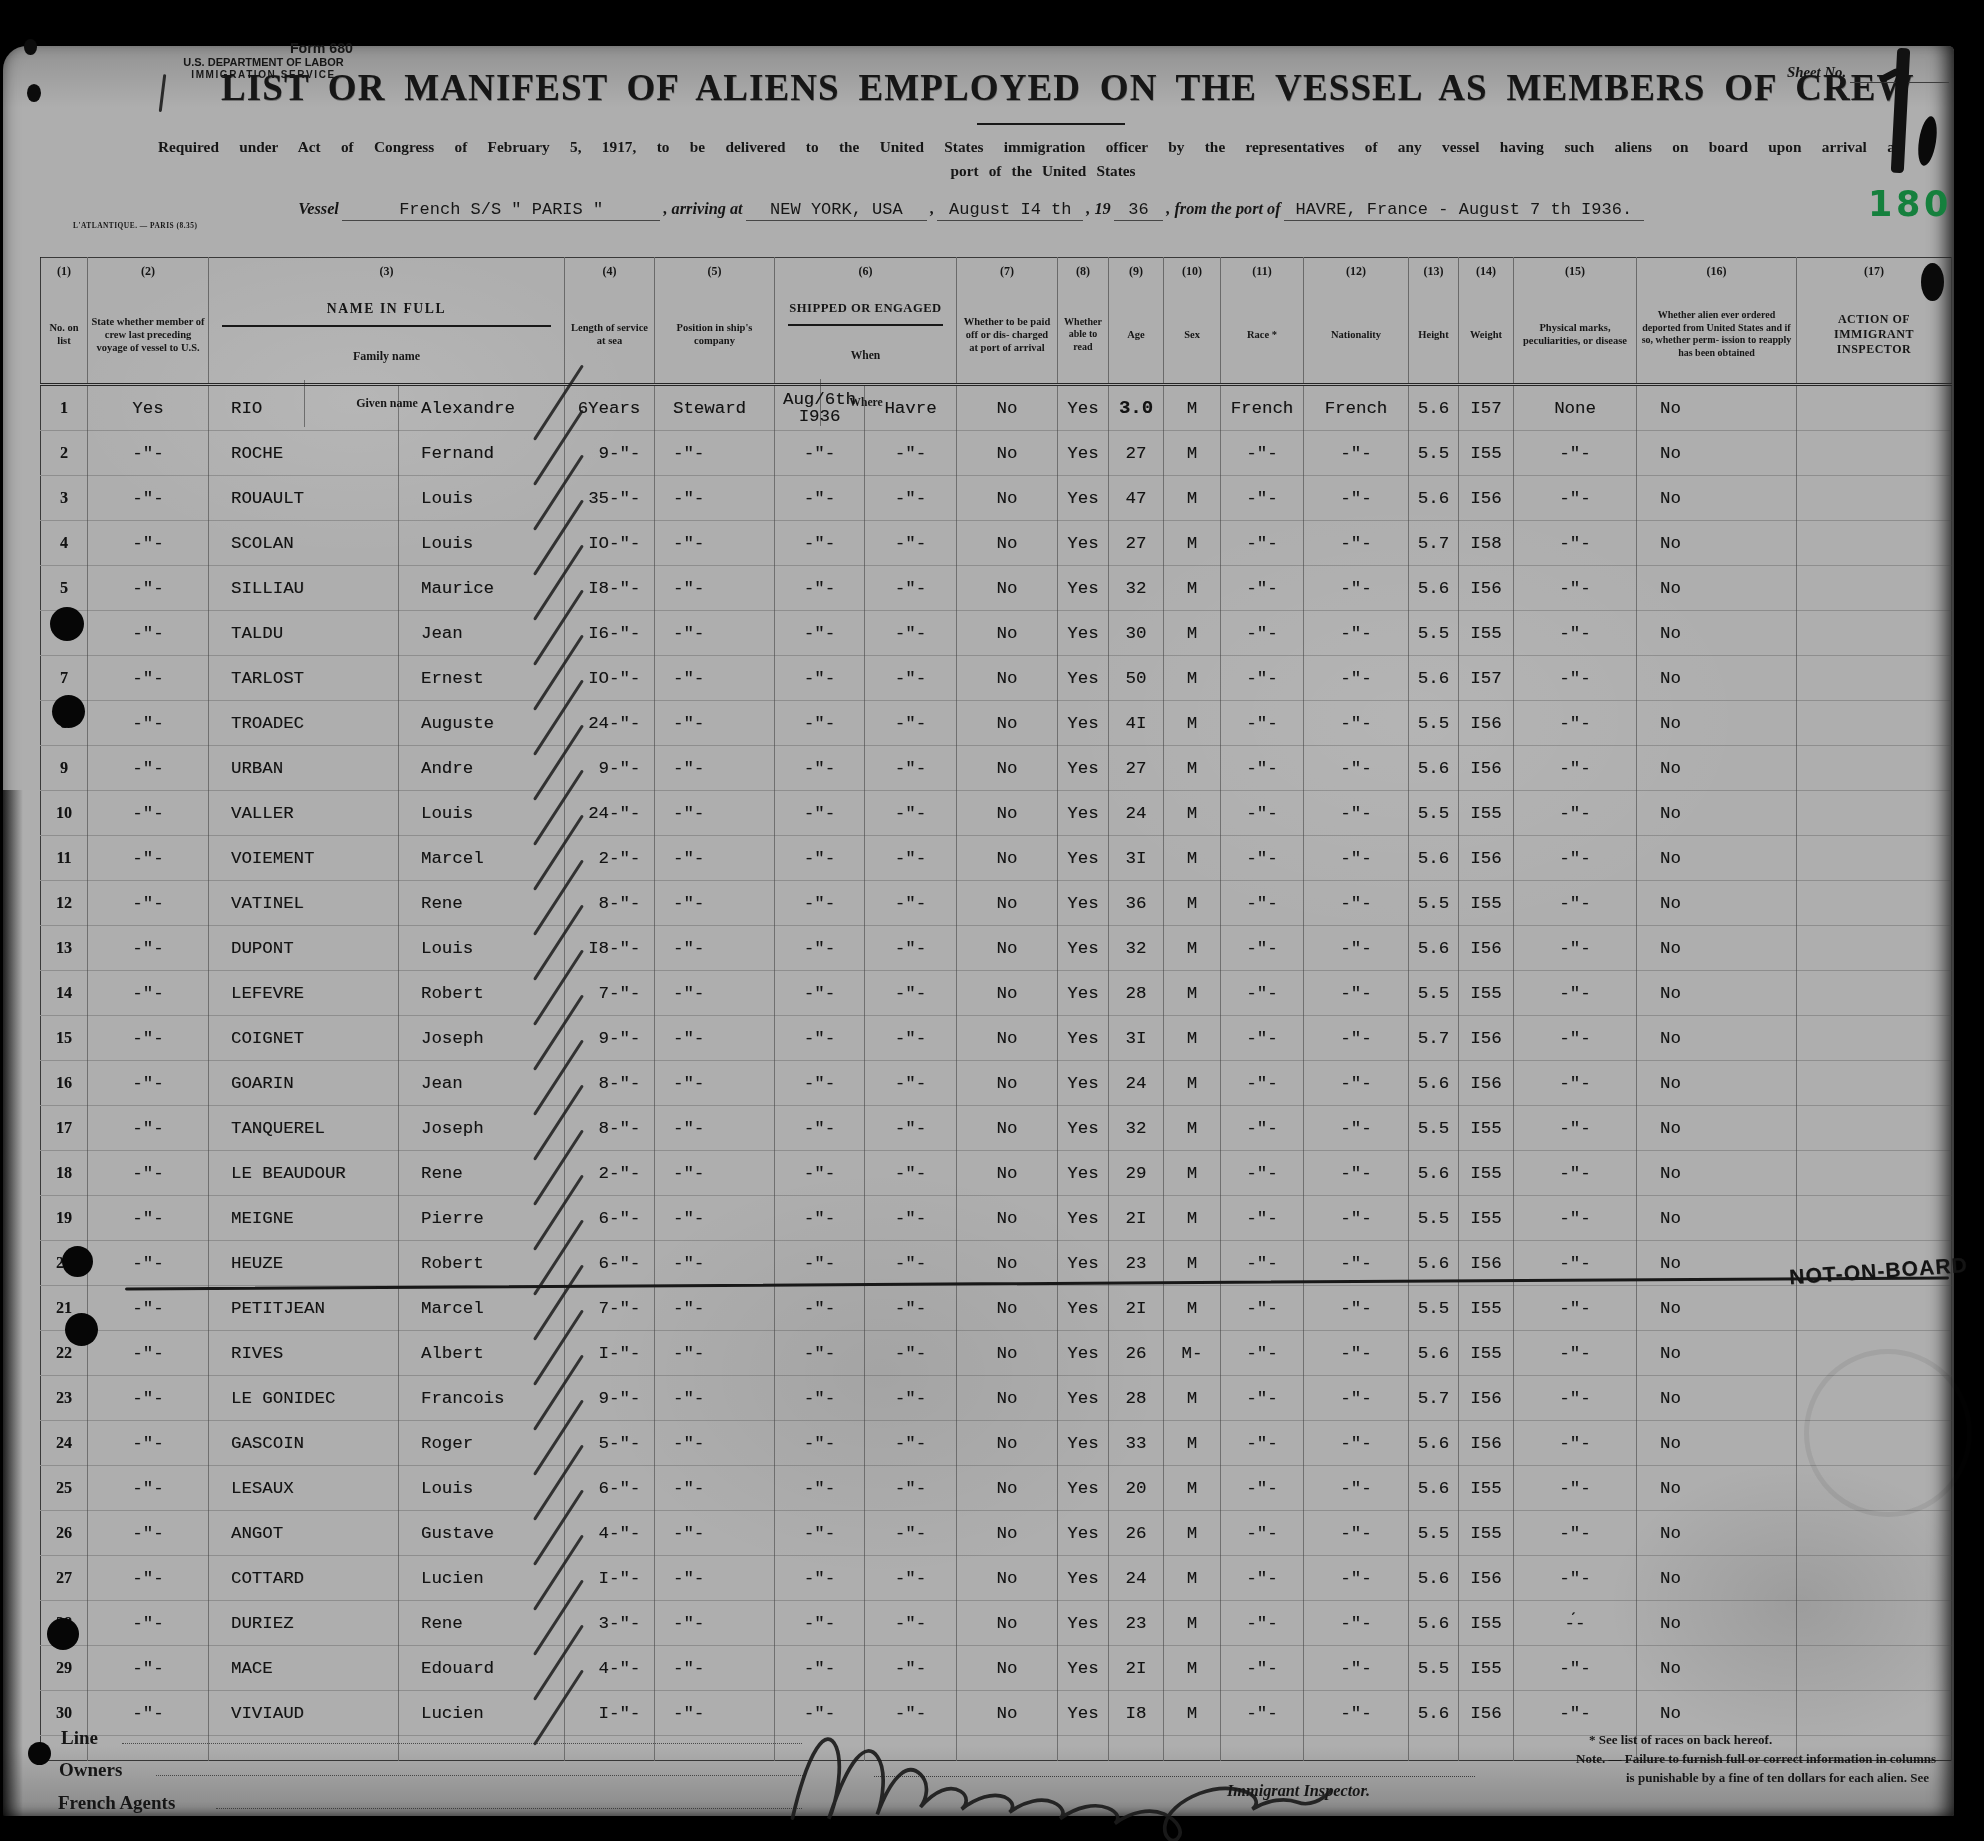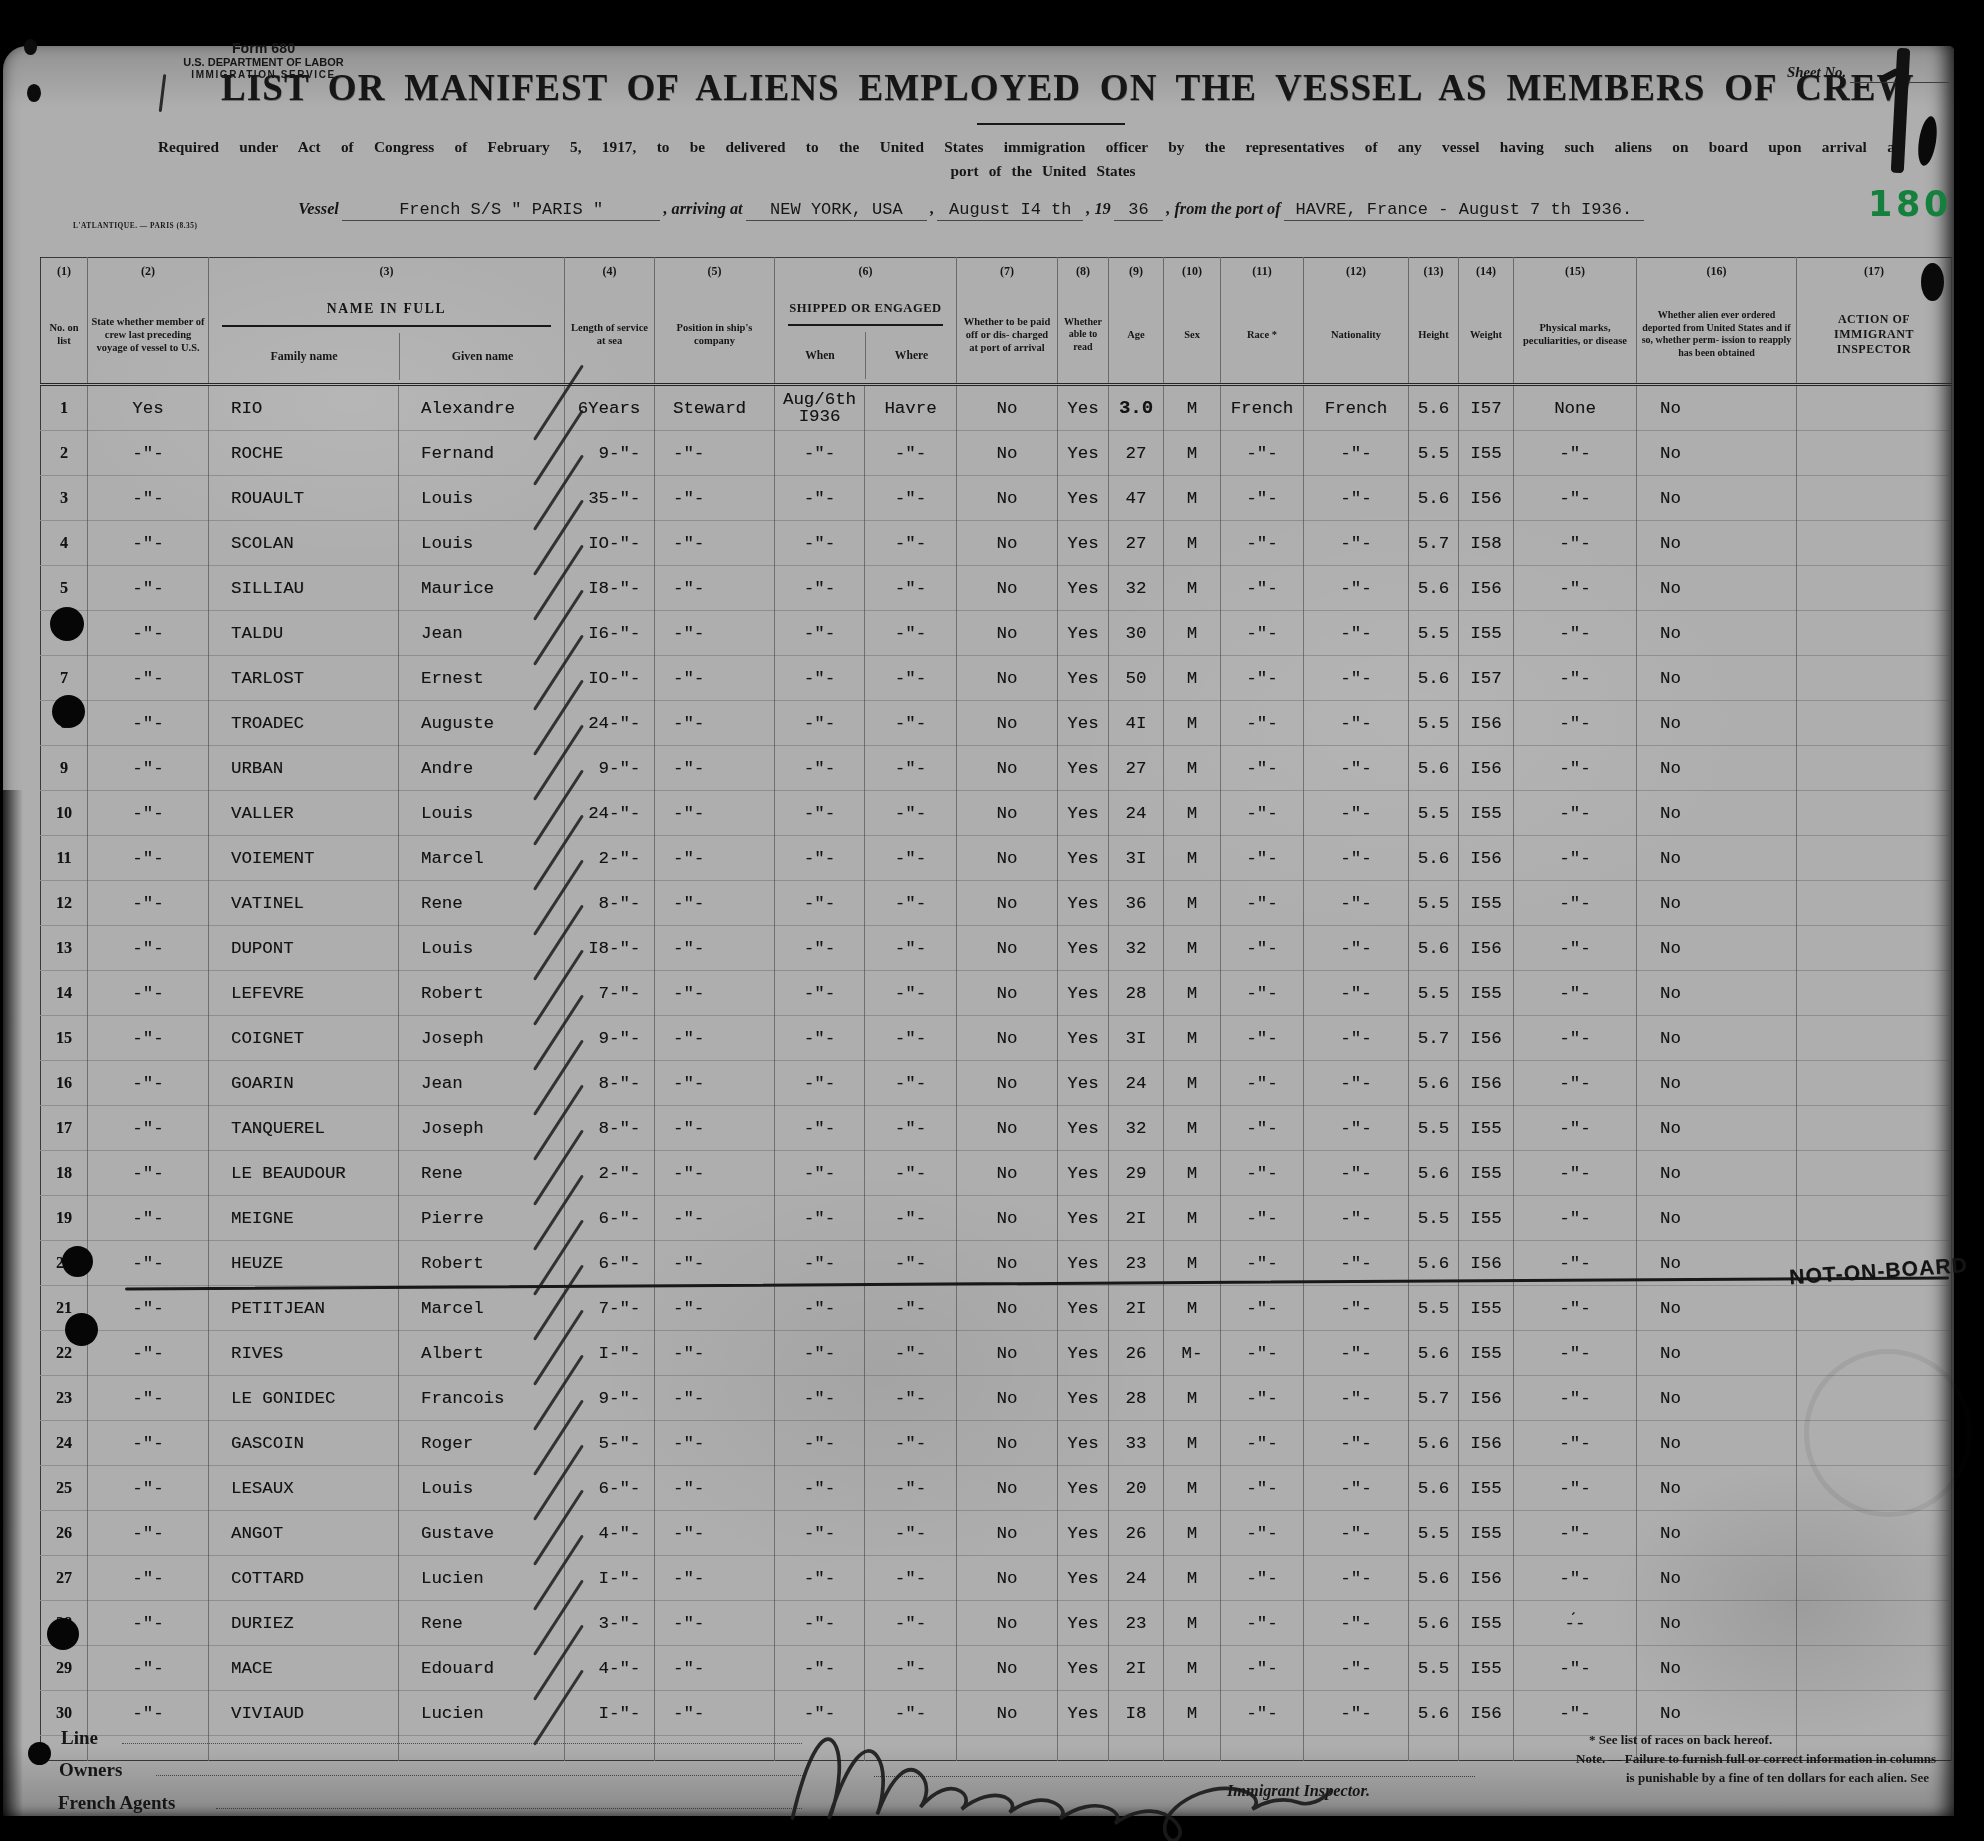--- a/index.html
+++ b/index.html
@@ -16,21 +16,21 @@
     border-radius:24px 5.3px 2.1px 2.1px;
     box-shadow: inset -16px 0 18px -8.4px rgba(0,0,0,.8),
                 inset 11.6px 0 16px -11.6px rgba(0,0,0,.5),
                 inset 0 -7.4px 11.6px -6.3px rgba(0,0,0,.45);}
   .left-shadow{position:absolute;left:0;top:790px;width:23px;height:1026px;
     background:linear-gradient(to right, rgba(0,0,0,.85), rgba(0,0,0,0));}
 
   
   .form-id{position:absolute;left:174px;top:40px;width:179px;text-align:center;
     font-family:"Liberation Sans",sans-serif;font-weight:bold;line-height:1.15;}
-  .form-id .l1{font-size:14.2px;}
+  .form-id .l1{font-size:14.2px;text-align:right;}
   .form-id .l2{font-size:11px;}
   .form-id .l3{font-size:10px;letter-spacing:1.6px;}
   .pen-one{position:absolute;left:161px;top:74px;width:2.6px;height:38px;background:#2a2a2a;
     transform:rotate(7deg);border-radius:1.6px;}
   .doc-title{position:absolute;left:221px;top:66px;width:1580px;text-align:center;
     font-size:37px;font-weight:bold;letter-spacing:1.1px;word-spacing:8.4px;white-space:nowrap;
     text-shadow:0.5px 0.5px 0 rgba(10,10,10,.35);}
   .title-rule{position:absolute;left:977px;top:123px;width:148px;height:2.1px;background:#181818;}
   .subtitle{position:absolute;left:158px;top:138px;width:1770px;font-size:15.3px;font-weight:bold;
     text-align:justify;text-align-last:justify;line-height:1.2;word-spacing:5.3px;}
@@ -74,21 +74,21 @@
   th{border-right:1.1px solid rgba(38,38,38,.5);font-weight:bold;vertical-align:middle;
      text-align:center;padding:1.1px 3.2px;}
   tr.nums th{height:25px;font-size:12px;vertical-align:middle;}
   tr.labels th{height:96px;font-size:10.5px;line-height:1.25;border-bottom:3.7px double #262626;}
   tr.labels th.sm{font-size:10px;}
   tr.labels th.action-th{font-size:12px;letter-spacing:0.5px;}
   .group-th{padding:0;}
   .grp-title{font-size:13.7px;letter-spacing:1.6px;margin-top:11.6px;}
   .grp-title.sm{font-size:12.6px;letter-spacing:0.5px;}
   .grp-rule{height:2.1px;background:#181818;margin:7.4px 12.6px 0 12.6px;}
-  .grp-halves{display:flex;margin-top:6.3px;height:47px;align-items:center;}
+  .grp-halves{display:flex;margin-top:6.3px;height:47px;align-items:center;flex-direction:column;}
   .grp-halves .half{flex:0 0 auto;font-size:12px;}
   .name-halves .half.f{width:190px;}
   .name-halves .half.g{width:165px;border-left:1.1px solid rgba(38,38,38,.5);height:100%;
      display:flex;align-items:center;justify-content:center;}
   .name-halves .half.f{display:flex;align-items:center;justify-content:center;height:100%;}
   .ship-halves .half{width:90px;display:flex;align-items:center;justify-content:center;height:100%;font-size:11.6px;}
   .ship-halves .half.w2{width:91px;border-left:1.1px solid rgba(38,38,38,.5);}
   td{border-right:1.1px solid rgba(38,38,38,.45);border-bottom:0.8px solid rgba(70,70,70,.3);
      height:44px;vertical-align:middle;font-family:"Liberation Mono",monospace;font-size:17.4px;
      color:#131313;text-shadow:0.3px 0.3px 0.5px rgba(15,15,15,.35);padding:0 4.2px;text-align:center;

